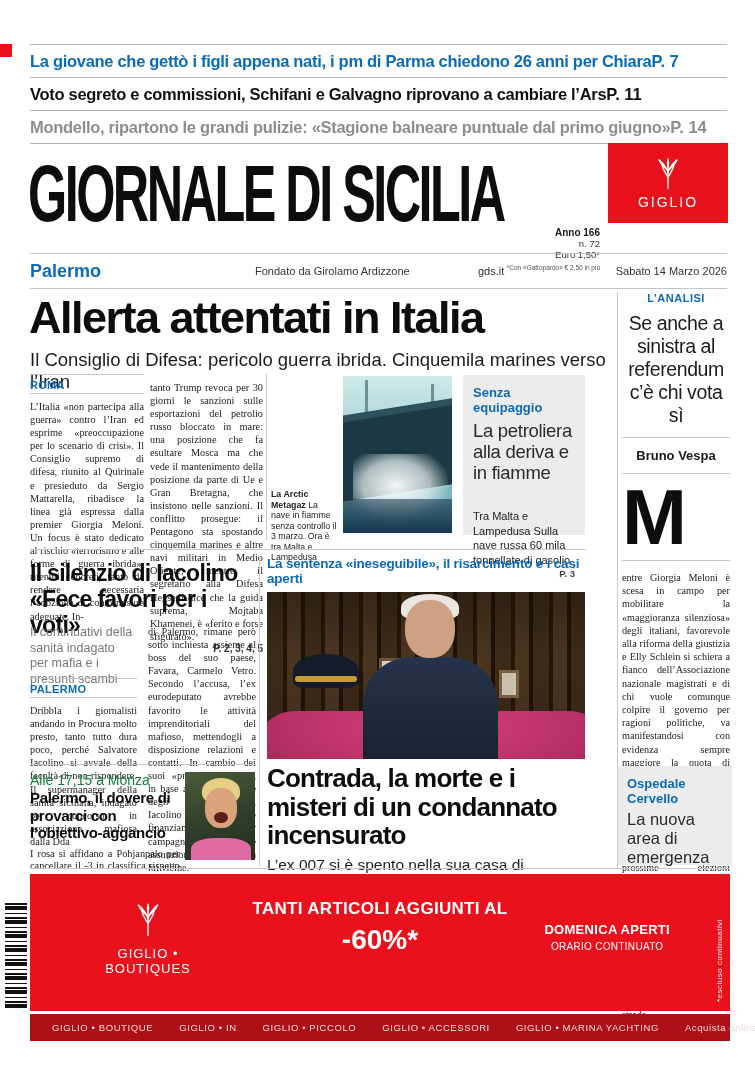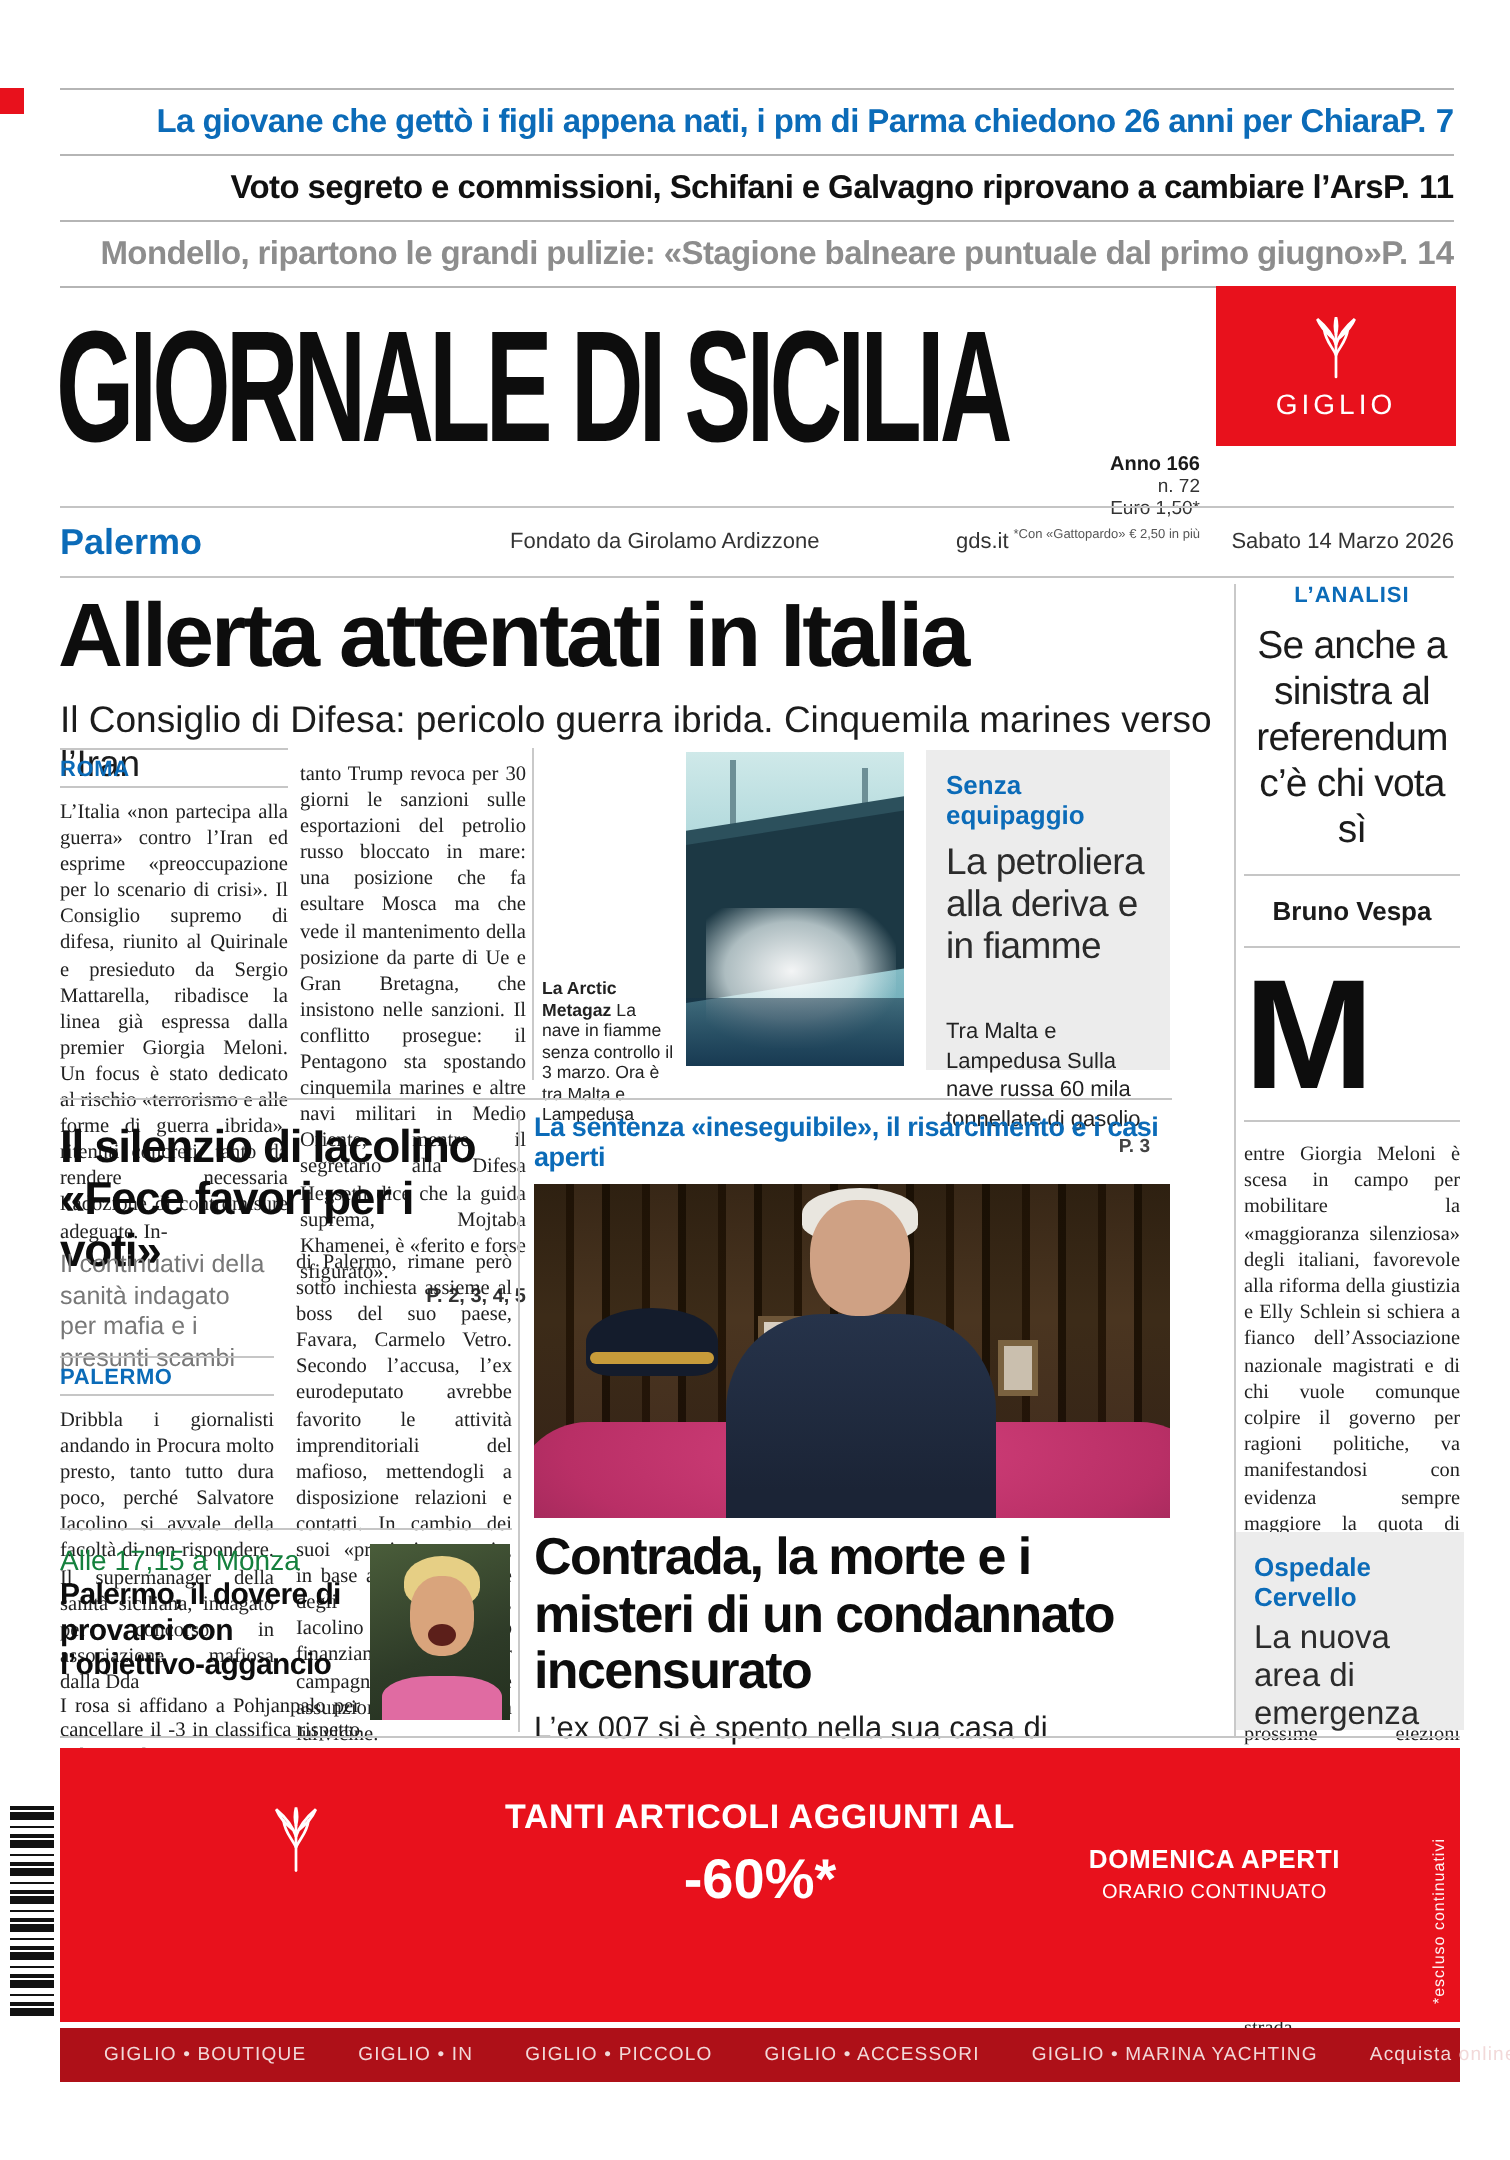--- a/index.html
+++ b/index.html
@@ -7,21 +7,21 @@
   .page { position:relative; width:755px; height:1080px; background:#fff; overflow:hidden; }
 
   .hrule { position:absolute; height:1px; background:#c6c6c6; }
   .vrule { position:absolute; width:1px; background:#c9c9c9; }
 
   
   .corner-mark { position:absolute; left:0; top:44px; width:12px; height:13px; background:#e8111c; }
 
   
   .top-strip { position:absolute; left:30px; top:44px; width:697px; }
-  .strip-row { display:flex; justify-content:flex-end; align-items:center;
+  .strip-row { display:flex; justify-content:flex-start; align-items:center;
                border-top:1px solid #b5b5b5; padding:7px 0 6px 0; cursor:pointer; }
   .strip-row:last-child { border-bottom:1px solid #b5b5b5; }
   .strip-headline { font-weight:bold; font-size:16.5px; letter-spacing:-0.3px; }
   .strip-page { font-weight:bold; font-size:16.5px; }
   .strip-blue .strip-headline, .strip-blue .strip-page { color:#0b6bb8; }
   .strip-black .strip-headline, .strip-black .strip-page { color:#111; }
   .strip-gray .strip-headline, .strip-gray .strip-page { color:#8d8d8d; }
 
   
   .paper-title { position:absolute; left:28px; top:148px; font-size:60px; font-weight:bold;
@@ -332,20 +332,21 @@
   <section class="ad">
     <div class="ad-left">
       <svg class="lily" viewBox="0 0 40 40" fill="none" stroke="#ffffff" stroke-width="1.5" stroke-linecap="round">
         <path d="M20 37 C20 26 20 20 20 12"></path>
         <path d="M20 16 C16 12 12 10 9 3 C15 8 18 12 20 18"></path>
         <path d="M20 16 C24 12 28 10 31 3 C25 8 22 12 20 18"></path>
         <path d="M20 24 C17 18 14 16 13 9"></path>
         <path d="M20 24 C23 18 26 16 27 9"></path>
         <path d="M20 12 C19 8 19 6 20 2 C21 6 21 8 20 12"></path>
       </svg>
+      <div class="ad-brand">GIGLIO • BOUTIQUES</div>
     </div>
     <div class="ad-center">
       <div class="ad-line2">TANTI ARTICOLI AGGIUNTI AL</div>
       <div class="ad-discount">-60%*</div>
     </div>
     <div class="ad-right">
       <div class="ad-right-1">DOMENICA APERTI</div>
       <div class="ad-right-2">ORARIO CONTINUATO</div>
     </div>
     <div class="ad-side-note">*escluso continuativi</div>

